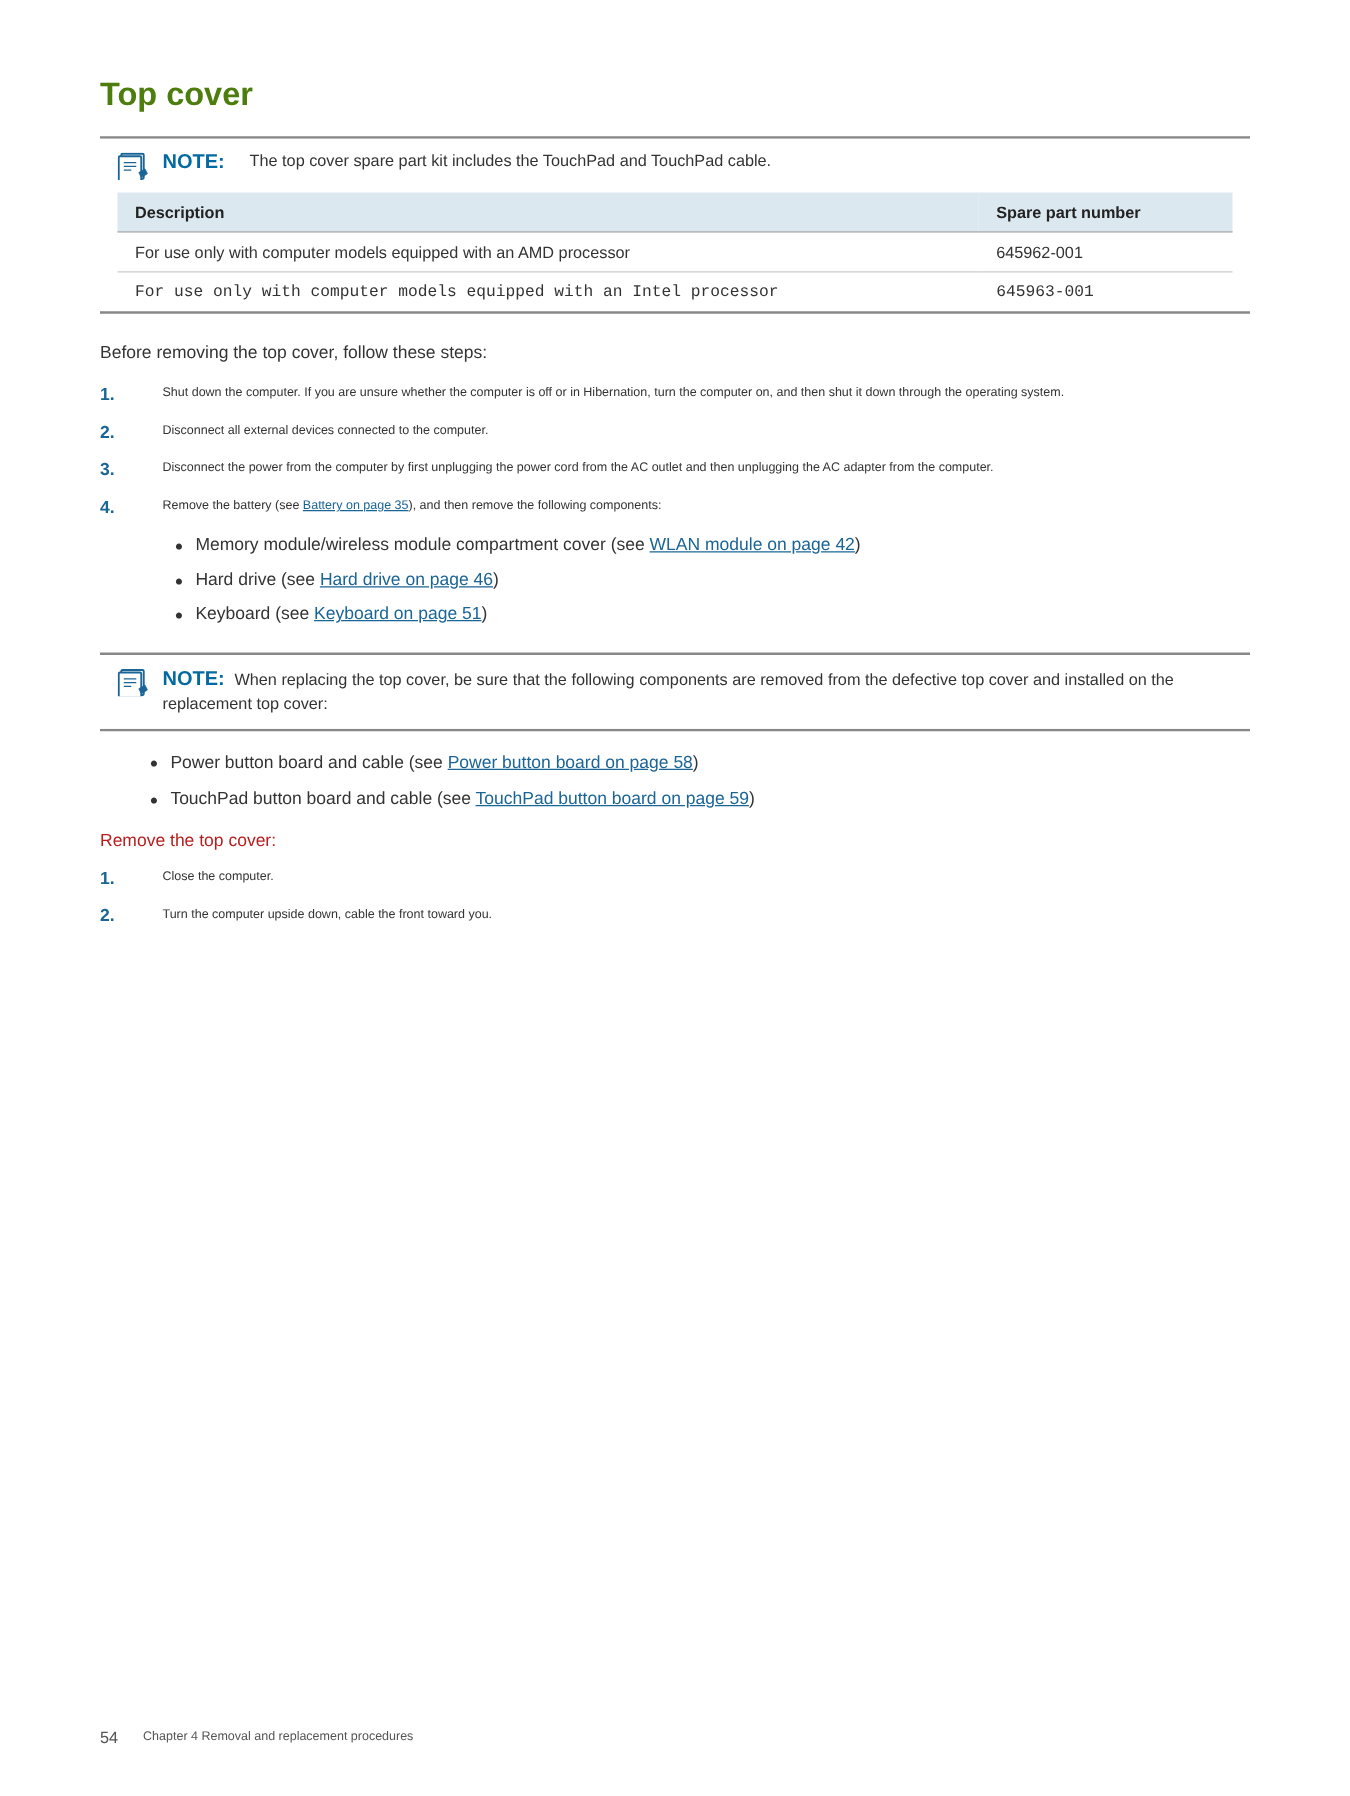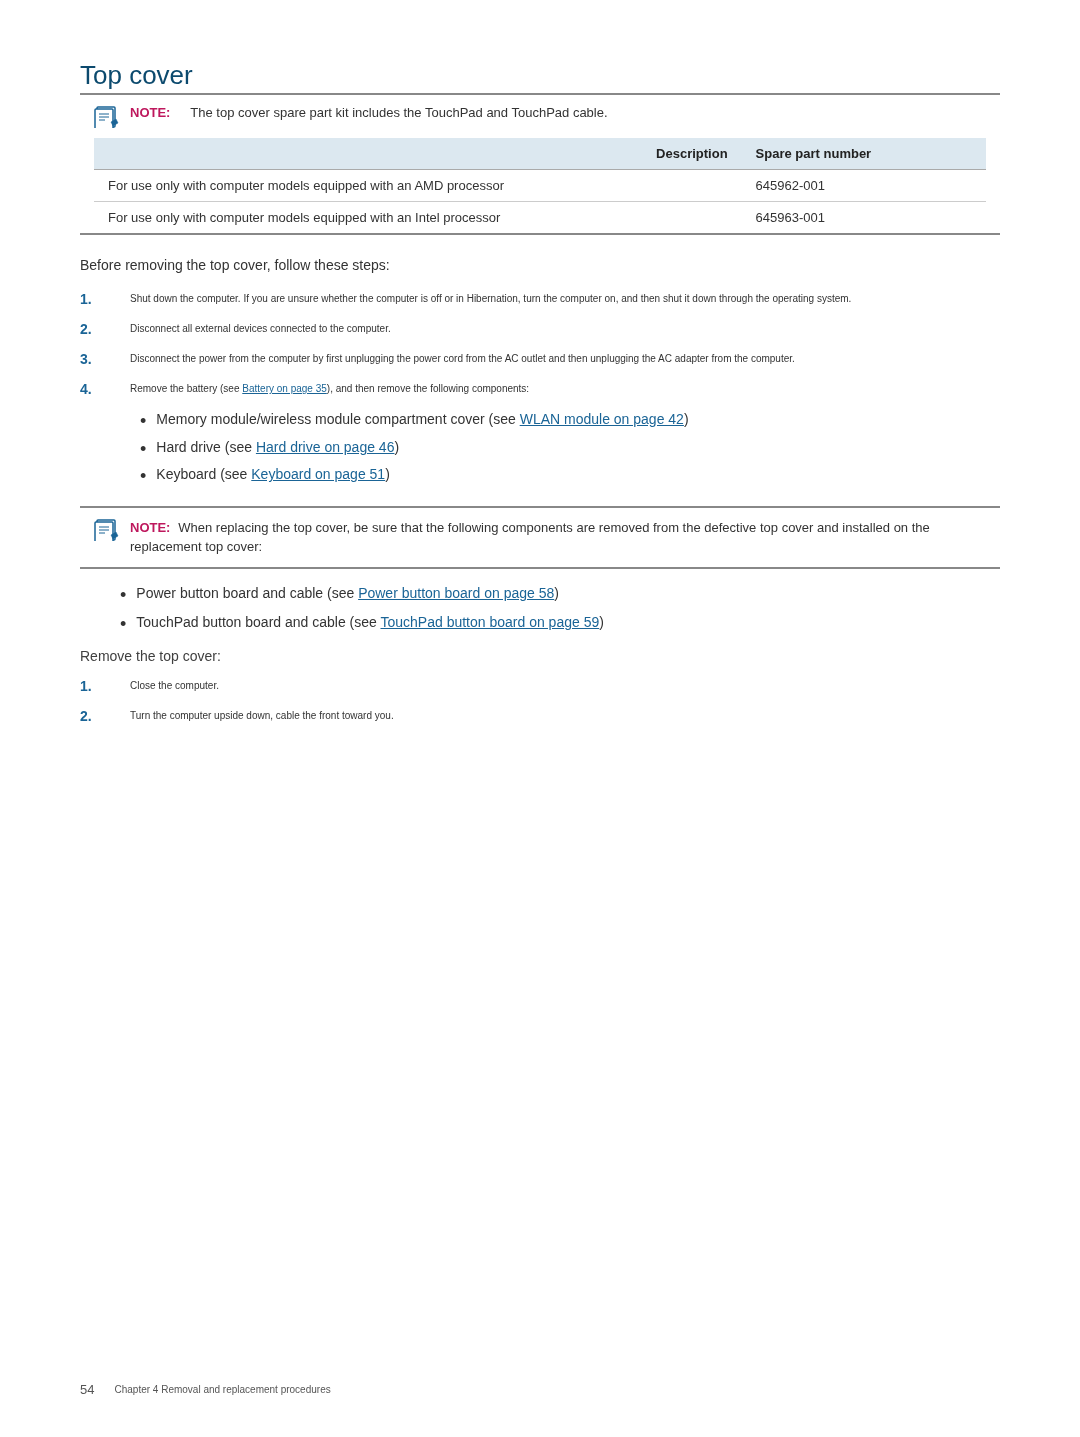--- a/index.html
+++ b/index.html
@@ -12,24 +12,24 @@
       background: #ffffff;
       font-family: Arial, Helvetica, sans-serif;
       font-size: 14px;
       color: #333333;
       width: 1080px;
       min-height: 1437px;
       padding: 60px 80px 80px 80px;
     }
 
     .page-title {
-      color: #0c4a6e;
+      color: #4d7c0f;
       font-size: 26px;
-      font-weight: normal;
-      margin-bottom: 2px;
+      font-weight: bold;
+      margin-bottom: 18px;
     }
 
     .note-box {
       border-top: 1px solid #cccccc;
       border-bottom: 1px solid #cccccc;
       padding: 10px 14px;
       display: flex;
       align-items: flex-start;
       gap: 8px;
       background: #ffffff;
@@ -38,61 +38,62 @@
 
     .note-icon {
       display: inline-block;
       width: 28px;
       height: 22px;
       flex-shrink: 0;
       margin-top: 1px;
     }
 
     .note-label {
-      color: #be185d;
+      color: #0369a1;
       font-weight: bold;
-      font-size: 13px;
+      font-size: 16px;
     }
 
     .note-text {
       font-size: 13px;
       color: #333;
     }
 
     .spare-parts-table {
       width: 100%;
       border-collapse: collapse;
       margin-top: 0;
       margin-bottom: 0;
     }
 
     .spare-parts-table th {
       background: #dce8f0;
       padding: 8px 14px;
-      text-align: right;
+      text-align: left;
       font-size: 13px;
       font-weight: bold;
       color: #222;
       border-bottom: 1px solid #aaaaaa;
     }
 
     .spare-parts-table th.right {
       text-align: left;
       min-width: 160px;
     }
 
     .spare-parts-table td {
       padding: 8px 14px;
       font-size: 13px;
       color: #333;
       border-bottom: 1px solid #cccccc;
     }
 
     .spare-parts-table tr:last-child td {
       border-bottom: none;
+      font-family: Liberation Mono, monospace;
     }
 
     .intro-text {
       font-size: 14px;
       color: #333;
       margin-bottom: 18px;
       margin-top: 6px;
     }
 
     .steps-list {
@@ -181,21 +182,21 @@
       display: flex;
       align-items: flex-start;
       gap: 10px;
       margin-bottom: 8px;
       font-size: 14px;
       color: #333;
     }
 
     .remove-top-text {
       font-size: 14px;
-      color: #404040;
+      color: #b91c1c;
       margin-bottom: 14px;
     }
 
     .footer {
       position: fixed;
       bottom: 40px;
       left: 80px;
       right: 80px;
       font-size: 13px;
       color: #555;

